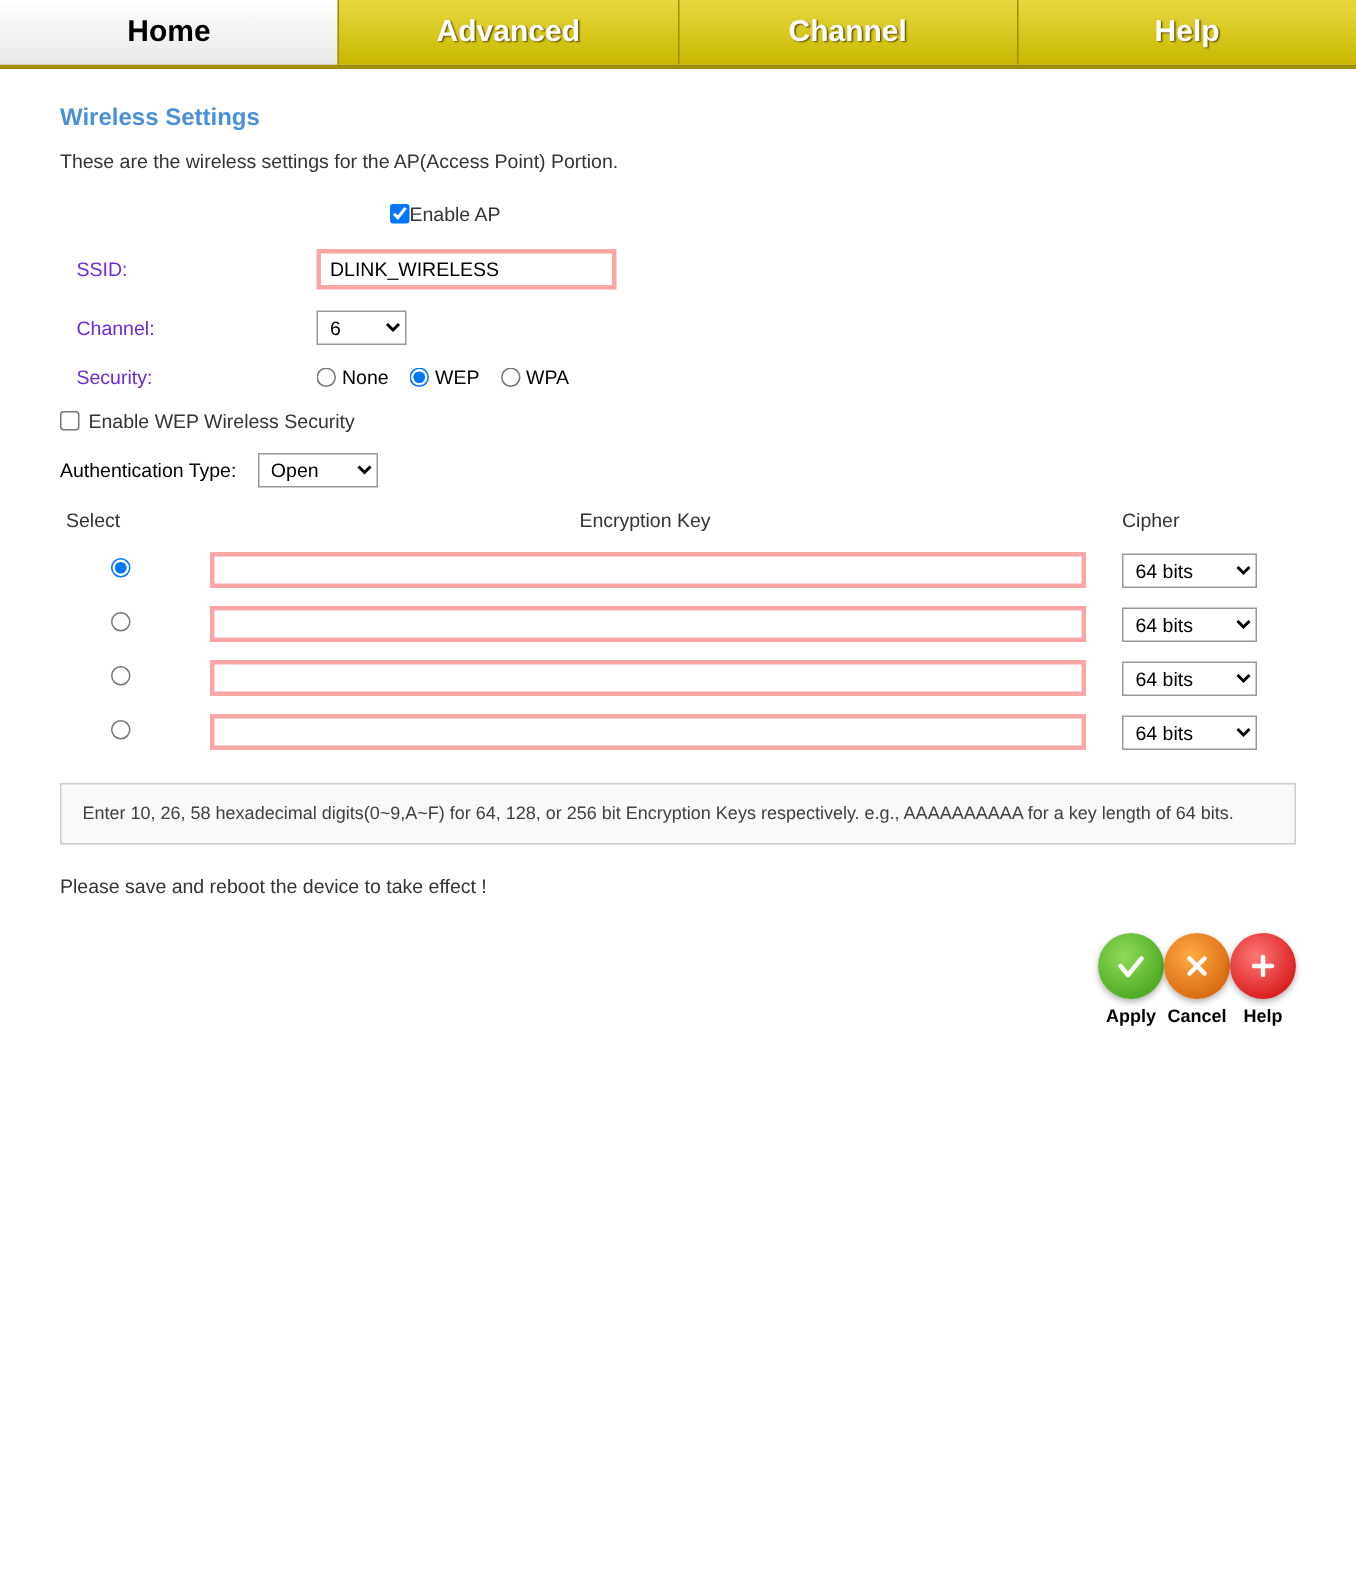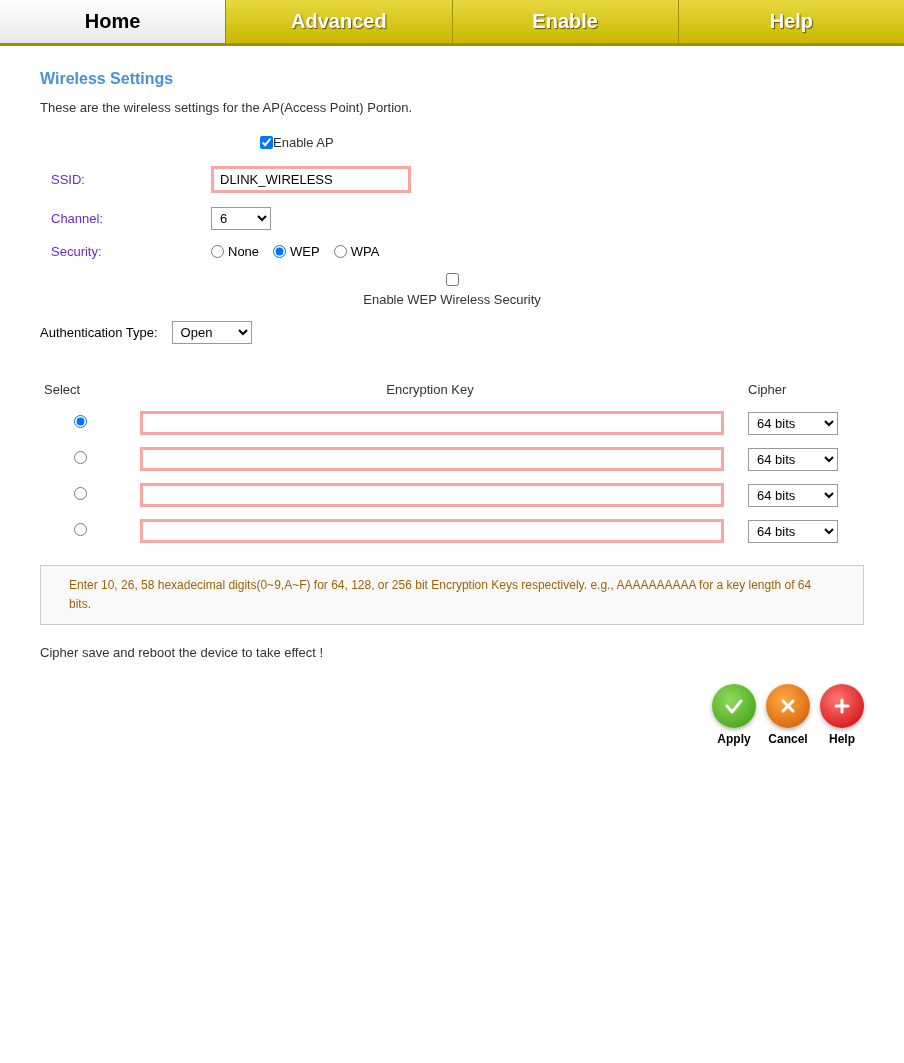--- a/index.html
+++ b/index.html
@@ -132,28 +132,27 @@
     .wep-section {
       margin-top: 10px;
       margin-bottom: 10px;
     }
 
     .wep-enable-row {
       display: flex;
       align-items: center;
       gap: 6px;
       margin-bottom: 14px;
-      flex-direction: column;
     }
 
     .auth-type-row {
       display: flex;
       align-items: center;
       gap: 8px;
-      margin-bottom: 34px;
+      margin-bottom: 10px;
     }
 
     
     .enc-table {
       width: 100%;
       border-collapse: collapse;
       margin-bottom: 16px;
     }
 
     .enc-table th {
@@ -185,39 +184,38 @@
       padding: 2px 4px;
     }
 
     .cipher-select {
       width: 90px;
     }
 
     
     .hint-text {
       font-size: 12px;
-      color: #a16207;
+      color: #404040;
       margin-bottom: 20px;
       line-height: 1.6;
       border: 1px solid #ccc;
-      padding: 10px 28px;
+      padding: 10px 14px;
       background: #f9f9f9;
     }
 
     .reboot-notice {
       font-size: 13px;
       color: #333;
       margin-bottom: 24px;
     }
 
     
     .action-buttons {
       display: flex;
       justify-content: flex-end;
-      gap: 10px;
       align-items: flex-end;
     }
 
     .action-btn {
       display: flex;
       flex-direction: column;
       align-items: center;
       gap: 4px;
       cursor: pointer;
       background: none;
@@ -261,21 +259,21 @@
       font-size: 13px;
       color: #333;
     }
   </style>
 </head>
 <body>
 
 <nav class="navbar">
   <a class="nav-item active">Home</a>
   <a class="nav-item">Advanced</a>
-  <a class="nav-item">Enable</a>
+  <a class="nav-item">Channel</a>
   <a class="nav-item">Help</a>
 </nav>
 
 <div class="content">
 
   <h2 class="page-title">Wireless Settings</h2>
   <p class="description">These are the wireless settings for the AP(Access Point) Portion.</p>
 
   <div class="enable-ap-row">
     <input type="checkbox" id="enableAP" checked="" style="">
@@ -362,21 +360,21 @@
             <td class="td-key"><input type="text" class="key-input" style=""></td>
             <td class="td-cipher"><select class="cipher-select"><option>64 bits</option><option>128 bits</option><option>256 bits</option></select></td>
           </tr>
         </tbody>
     </table>
 
     <div class="hint-text">Enter 10, 26, 58 hexadecimal digits(0~9,A~F) for 64, 128, or 256 bit Encryption Keys respectively. e.g., AAAAAAAAAA for a key length of 64 bits.</div>
 
   </div>
 
-  <p class="reboot-notice">Cipher save and reboot the device to take effect !</p>
+  <p class="reboot-notice">Please save and reboot the device to take effect !</p>
 
   <div class="action-buttons">
     <button class="action-btn btn-apply">
       <div class="btn-circle">
         <svg width="26" height="26" viewBox="0 0 26 26" fill="none">
           <circle cx="13" cy="13" r="12" fill="none"></circle>
           <polyline points="6,13 11,19 20,8" stroke="white" stroke-width="3" stroke-linecap="round" stroke-linejoin="round" fill="none"></polyline>
         </svg>
       </div>
       <span>Apply</span>

